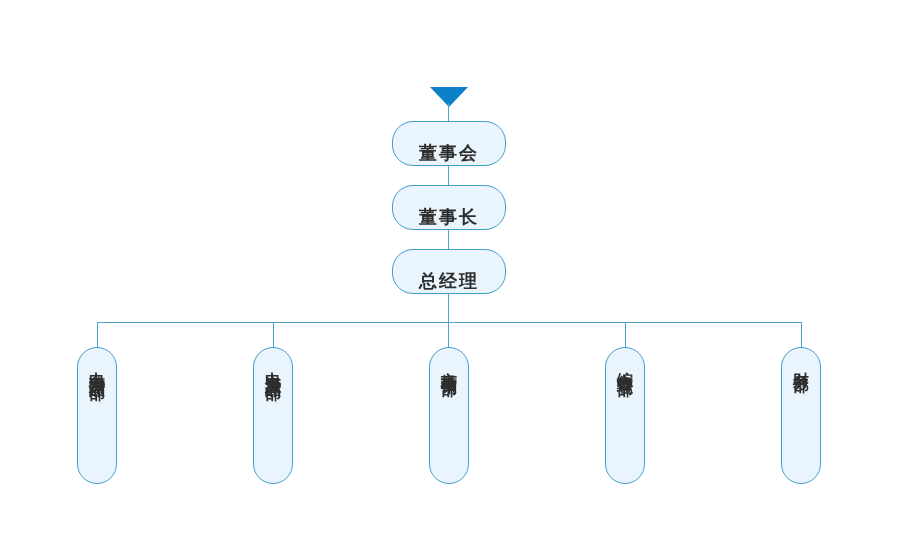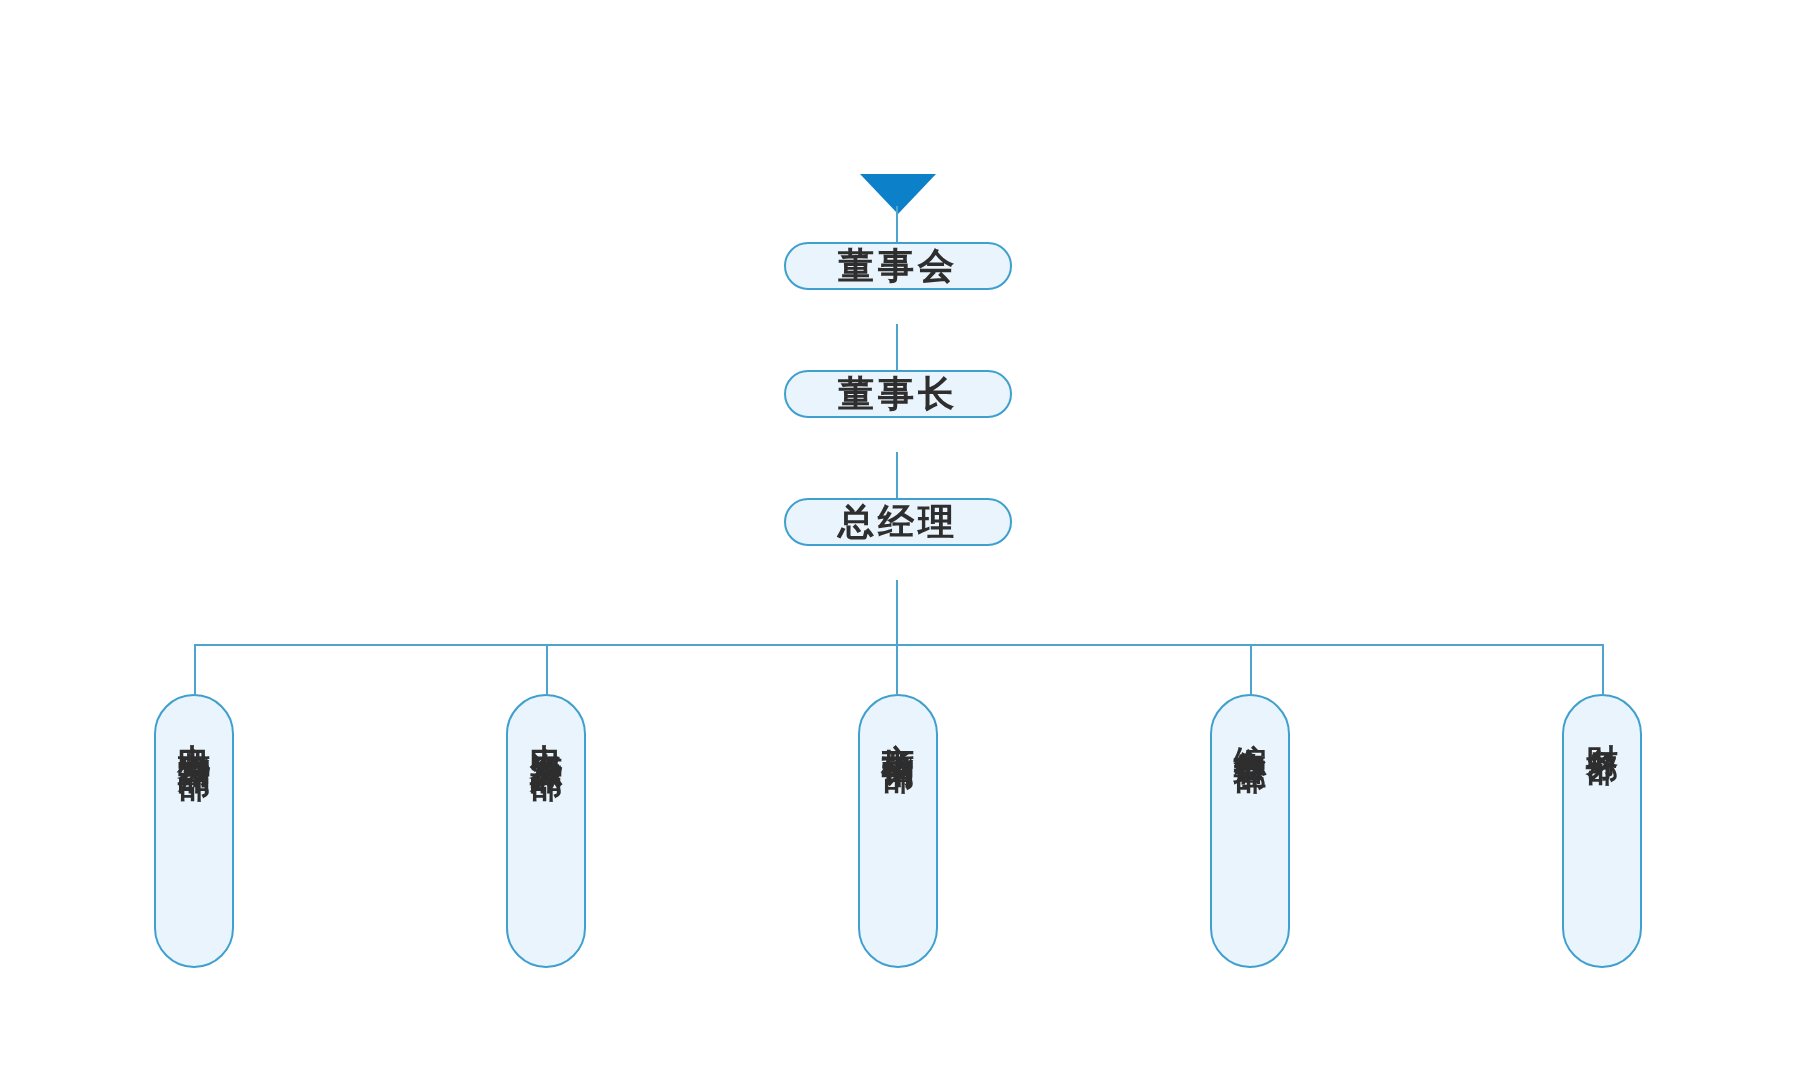--- a/index.html
+++ b/index.html
@@ -55,26 +55,26 @@
   }
   .hline{
     position:absolute;
     height:0;
     border-top:1.5px solid var(--connector);
   }
   
   .chain-node{
     position:absolute;
     left:392px;
-    width:114px; height:24px;
+    width:114px; height:45px;
     background:var(--node-fill);
     border:1.5px solid var(--node-border);
     border-radius:21px;
     box-sizing:border-box;
-    display:flex; align-items:center; justify-content:center;
+    display:flex; align-items:flex-end; justify-content:center;
   }
   .chain-node span{
     color:var(--node-text);
     font-size:18px;
     font-weight:bold;
     letter-spacing:2px;
     white-space:nowrap;
   }
   
   .dept-node{

